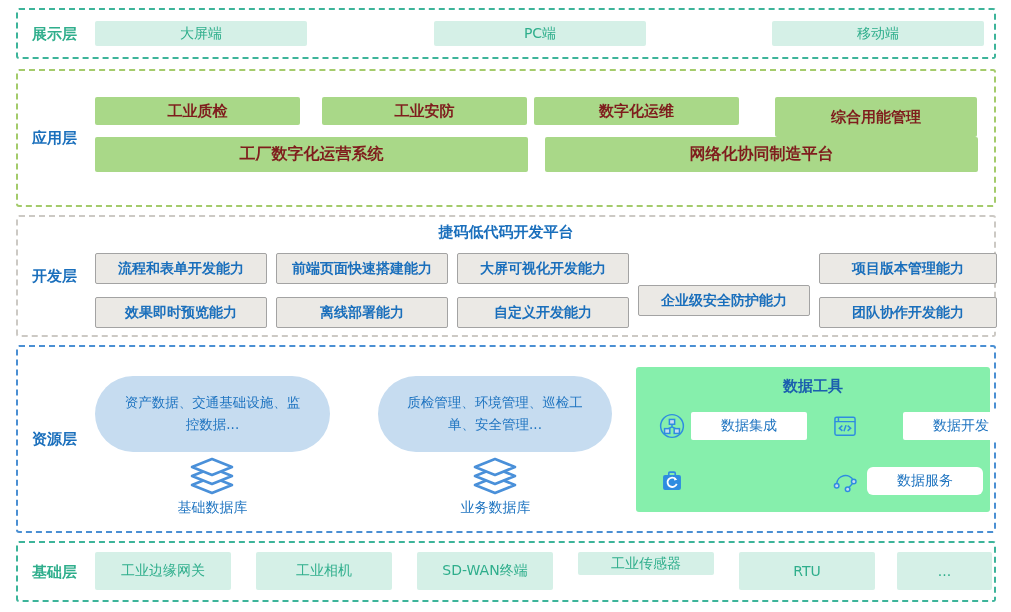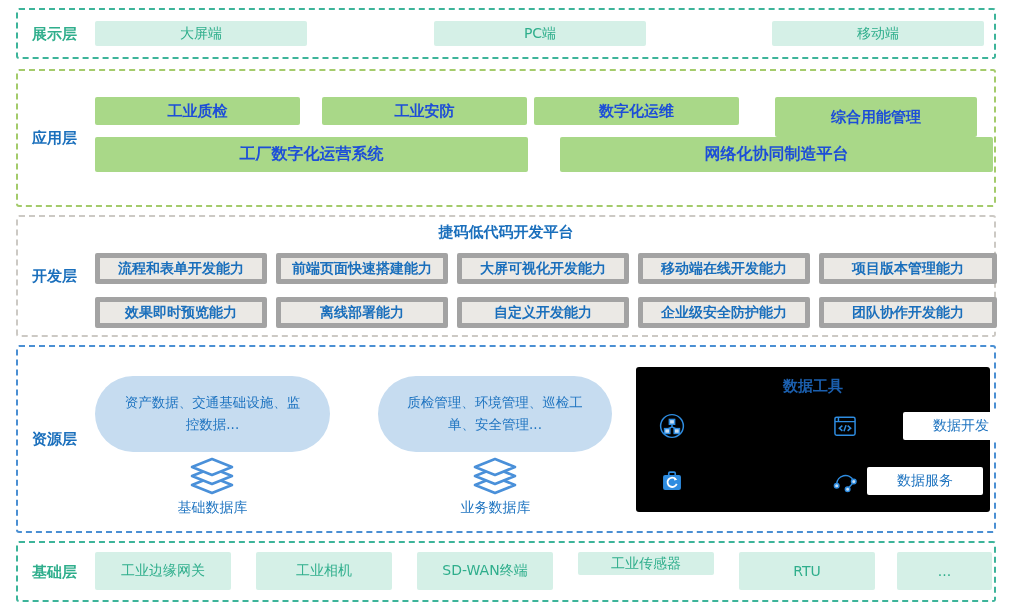--- a/index.html
+++ b/index.html
@@ -8,28 +8,28 @@
   .layer{position:absolute;box-sizing:border-box;border-radius:3px;}
   .layer.teal-border{border:2px dashed #3db49a;}
   .layer.olive-border{border:2px dashed #a4cb6b;}
   .layer.gray-border{border:2px dashed #ccc9c4;}
   .layer.blue-border{border:2px dashed #4a8fd3;}
   .layer-label{position:absolute;left:14px;top:50%;transform:translateY(-50%);font-weight:bold;font-size:15px;white-space:nowrap;}
   .layer-label.teal{color:#2fae8c;}
   .layer-label.blue{color:#1a6fbc;text-align:right;}
   .box{position:absolute;display:flex;align-items:center;justify-content:center;box-sizing:border-box;border-radius:2px;white-space:nowrap;}
   .mint{background:#d5f0e7;color:#2fae8c;font-size:14px;}
-  .green{background:#a9d888;color:#1d4ed8;font-weight:bold;font-size:15px;}
+  .green{background:#a9d888;color:#7f1d1d;font-weight:bold;font-size:15px;}
   .green.big{font-size:16px;}
-  .grayb{background:#ebe9e5;border:5px solid #a3a3a3;color:#1a6fbc;font-weight:bold;font-size:14px;}
+  .grayb{background:#ebe9e5;border:1px solid #a3a3a3;color:#1a6fbc;font-weight:bold;font-size:14px;}
   .dev-title{position:absolute;top:6px;left:0;right:0;text-align:center;color:#1a6fbc;font-weight:bold;font-size:15px;}
   .cloud{position:absolute;background:#c6dcf0;border-radius:44px;display:flex;align-items:center;justify-content:center;text-align:center;color:#1f74c0;font-size:13.5px;line-height:1.6;padding:12px 26px;box-sizing:border-box;}
   .db-icon{position:absolute;}
   .db-label{position:absolute;text-align:center;color:#1f74c0;font-size:14px;}
-  .panel{position:absolute;background:#000000;border-radius:3px;}
+  .panel{position:absolute;background:#86efac;border-radius:3px;}
   .panel-title{position:absolute;top:10px;left:0;right:0;text-align:center;font-weight:bold;color:#1b5fae;font-size:15px;}
   .tool-icon{position:absolute;width:28px;height:28px;display:flex;align-items:center;justify-content:center;}
   .tool-box{position:absolute;width:116px;height:28px;background:#fff;color:#1f74c0;font-size:14px;display:flex;align-items:center;justify-content:center;border-radius:2px;white-space:nowrap;}
 </style>
 </head>
 <body>
 
 <div class="canvas">
 
   <section class="layer teal-border" style="left:16px;top:8px;width:980px;height:51px;">
@@ -39,35 +39,34 @@
     <div class="box mint" style="left:754px;top:11px;width:212px;height:25px;">移动端</div>
   </section>
 
   <section class="layer olive-border" style="left:16px;top:69px;width:980px;height:138px;">
     <span class="layer-label blue">应用层</span>
     <div class="box green" style="left:77px;top:26px;width:205px;height:28px;">工业质检</div>
     <div class="box green" style="left:304px;top:26px;width:205px;height:28px;">工业安防</div>
     <div class="box green" style="left:516px;top:26px;width:205px;height:28px;">数字化运维</div>
     <div class="box green" style="left:757px;top:26px;width:202px;height:40px;">综合用能管理</div>
     <div class="box green big" style="left:77px;top:66px;width:433px;height:35px;">工厂数字化运营系统</div>
-    <div class="box green big" style="left:542px;top:66px;width:433px;height:35px;">网络化协同制造平台</div>
+    <div class="box green big" style="left:527px;top:66px;width:433px;height:35px;">网络化协同制造平台</div>
   </section>
 
   <section class="layer gray-border" style="left:16px;top:215px;width:980px;height:122px;">
     <span class="layer-label blue">开发层</span>
     <div class="dev-title">捷码低代码开发平台</div>
     <div class="box grayb" style="left:77px;top:36px;width:172px;height:31px;">流程和表单开发能力</div>
     <div class="box grayb" style="left:258px;top:36px;width:172px;height:31px;">前端页面快速搭建能力</div>
     <div class="box grayb" style="left:439px;top:36px;width:172px;height:31px;">大屏可视化开发能力</div>
-    <div class="box grayb" style="left:620px;top:36px;width:172px;height:31px;">移动端在线开发能力</div>
     <div class="box grayb" style="left:801px;top:36px;width:178px;height:31px;">项目版本管理能力</div>
     <div class="box grayb" style="left:77px;top:80px;width:172px;height:31px;">效果即时预览能力</div>
     <div class="box grayb" style="left:258px;top:80px;width:172px;height:31px;">离线部署能力</div>
     <div class="box grayb" style="left:439px;top:80px;width:172px;height:31px;">自定义开发能力</div>
-    <div class="box grayb" style="left:620px;top:80px;width:172px;height:31px;">企业级安全防护能力</div>
+    <div class="box grayb" style="left:620px;top:68px;width:172px;height:31px;">企业级安全防护能力</div>
     <div class="box grayb" style="left:801px;top:80px;width:178px;height:31px;">团队协作开发能力</div>
   </section>
 
   <section class="layer blue-border" style="left:16px;top:345px;width:980px;height:188px;">
     <span class="layer-label blue">资源层</span>
 
     <div class="cloud" style="left:77px;top:29px;width:235px;height:76px;">
       <span>资产数据、交通基础设施、监控数据...</span>
     </div>
     <div class="cloud" style="left:360px;top:29px;width:234px;height:76px;">
@@ -101,20 +100,21 @@
 
       <div class="tool-icon" style="left:22px;top:45px;">
         <svg width="28" height="28" viewBox="0 0 32 32" fill="none" stroke="#2e8ce0" stroke-width="1.7">
           <circle cx="16" cy="16" r="13"></circle>
           <path d="M16 14 L16 17 M16 17 L10.5 19.5 M16 17 L21.5 19.5"></path>
           <rect x="13" y="8.5" width="6" height="5.5" fill="#c8ddf1"></rect>
           <rect x="7.5" y="19" width="6" height="5.5" fill="#c8ddf1"></rect>
           <rect x="18.5" y="19" width="6" height="5.5" fill="#c8ddf1"></rect>
         </svg>
       </div>
+      <div class="tool-box" style="left:55px;top:45px;">数据集成</div>
 
       <div class="tool-icon" style="left:195px;top:45px;">
         <svg width="28" height="28" viewBox="0 0 32 32" fill="none" stroke="#2e8ce0" stroke-width="1.7">
           <rect x="4.5" y="6" width="23" height="20.5" rx="2"></rect>
           <path d="M4.5 11 H27.5 M8.5 6 V11"></path>
           <path d="M13 15.5 L9.5 18.5 L13 21.5"></path>
           <path d="M19 15.5 L22.5 18.5 L19 21.5"></path>
           <path d="M17.2 15 L14.8 22"></path>
         </svg>
       </div>
@@ -131,21 +131,21 @@
 
       <div class="tool-icon" style="left:195px;top:100px;">
         <svg width="28" height="28" viewBox="0 0 32 32" fill="none" stroke="#2e8ce0" stroke-width="1.7">
           <path d="M6.5 19.5 A10 10 0 0 1 25.5 15.5"></path>
           <path d="M24.5 19 L20.5 23.5"></path>
           <circle cx="6.5" cy="21.5" r="2.6" fill="#c8ddf1"></circle>
           <circle cx="26" cy="16.5" r="2.6" fill="#c8ddf1"></circle>
           <circle cx="19" cy="25.5" r="2.6" fill="#c8ddf1"></circle>
         </svg>
       </div>
-      <div class="tool-box" style="left:231px;top:100px;">数据服务</div>
+      <div class="tool-box" style="left:231px;top:100px;border-radius:6px;">数据服务</div>
     </div>
   </section>
 
   <section class="layer teal-border" style="left:16px;top:541px;width:980px;height:61px;">
     <span class="layer-label teal">基础层</span>
     <div class="box mint" style="left:77px;top:9px;width:136px;height:38px;">工业边缘网关</div>
     <div class="box mint" style="left:238px;top:9px;width:136px;height:38px;">工业相机</div>
     <div class="box mint" style="left:399px;top:9px;width:136px;height:38px;">SD-WAN终端</div>
     <div class="box mint" style="left:560px;top:9px;width:136px;height:23px;">工业传感器</div>
     <div class="box mint" style="left:721px;top:9px;width:136px;height:38px;">RTU</div>

